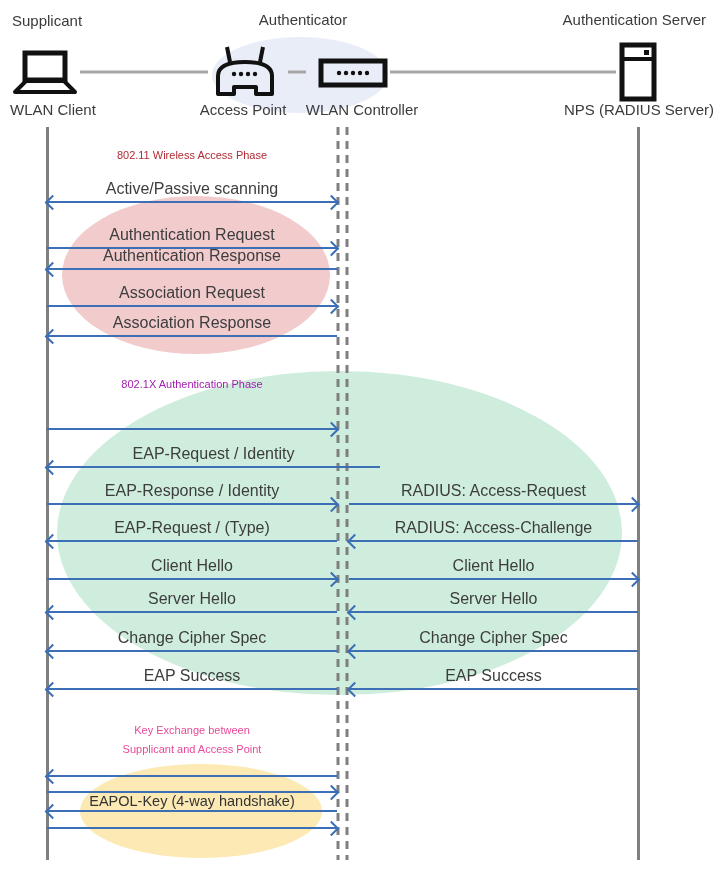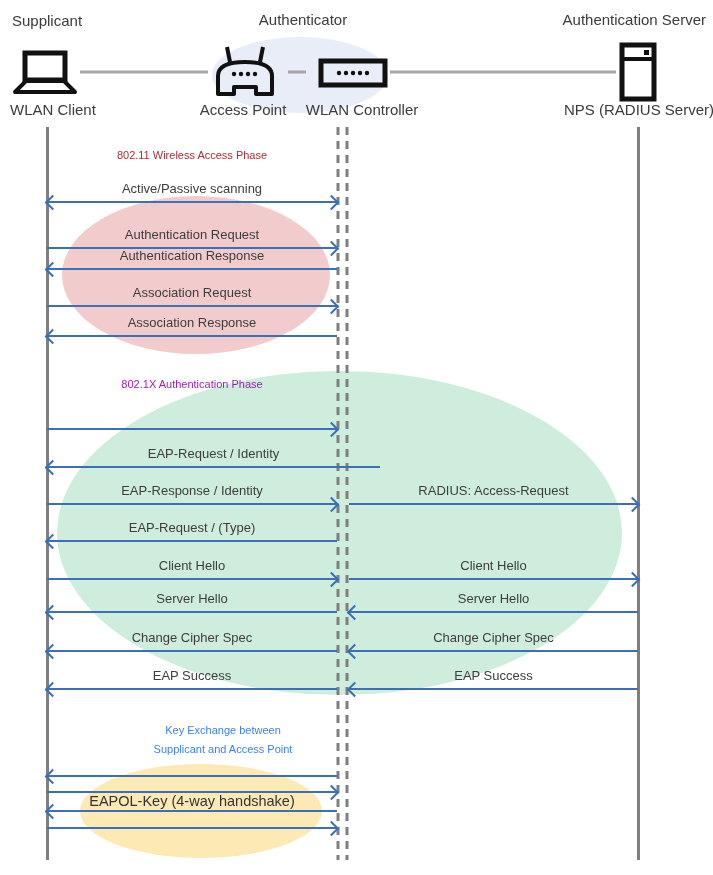--- a/index.html
+++ b/index.html
@@ -22,26 +22,26 @@
   svg.lines{position:absolute;left:0;top:0;}
 
   .role-label,.device-label{position:absolute;font-size:15px;color:#3B3B3B;white-space:nowrap;text-align:center;}
   .center{text-align:center;}
   .right{text-align:right;}
   .icon{position:absolute;}
 
   .phase-title{position:absolute;left:47px;width:290px;text-align:center;font-size:11px;white-space:nowrap;line-height:19px;}
   .pt1{color:#B12B35;}
   .pt2{color:#a21caf;}
-  .pt3{color:#3b82f6;margin-left:31px;}
+  .pt3{color:#ec4899;}
 
   .msg{position:absolute;height:24px;}
   .spanL{left:47px;width:290px;}
   .spanR{left:349px;width:289px;}
-  .msg .lbl{position:absolute;left:0;right:0;top:0;text-align:center;font-size:13px;line-height:16px;color:var(--label);white-space:nowrap;}
+  .msg .lbl{position:absolute;left:0;right:0;top:0;text-align:center;font-size:16px;line-height:16px;color:var(--label);white-space:nowrap;}
   .arrow{position:absolute;top:20px;left:0;right:0;height:2px;background:var(--blue);}
   .arrow-solo{position:absolute;left:47px;width:290px;height:2px;background:var(--blue);}
   .h-left::before{content:"";position:absolute;left:0;top:-4px;width:9px;height:9px;
     border-left:2.5px solid var(--blue);border-bottom:2.5px solid var(--blue);transform:rotate(45deg);}
   .h-right::after{content:"";position:absolute;right:0;top:-4px;width:9px;height:9px;
     border-right:2.5px solid var(--blue);border-top:2.5px solid var(--blue);transform:rotate(45deg);}
   .handshake-label{position:absolute;left:47px;width:290px;top:793px;text-align:center;
     font-size:14.5px;color:#333;white-space:nowrap;}
 </style>
 </head>
@@ -137,20 +137,24 @@
     <div class="arrow h-right"></div>
   </div>
   <div class="msg spanL" style="top:520px;">
     <div class="lbl">EAP-Request / (Type)</div>
     <div class="arrow h-left"></div>
   </div>
   <div class="msg spanR" style="top:483px;">
     <div class="lbl">RADIUS: Access-Request</div>
     <div class="arrow h-right"></div>
   </div>
+  <div class="msg spanR" style="top:520px;">
+    <div class="lbl">RADIUS: Access-Challenge</div>
+    <div class="arrow h-left"></div>
+  </div>
   <div class="msg spanL" style="top:558px;">
     <div class="lbl">Client Hello</div>
     <div class="arrow h-right"></div>
   </div>
   <div class="msg spanR" style="top:558px;">
     <div class="lbl">Client Hello</div>
     <div class="arrow h-right"></div>
   </div>
   <div class="msg spanL" style="top:591px;">
     <div class="lbl">Server Hello</div>

